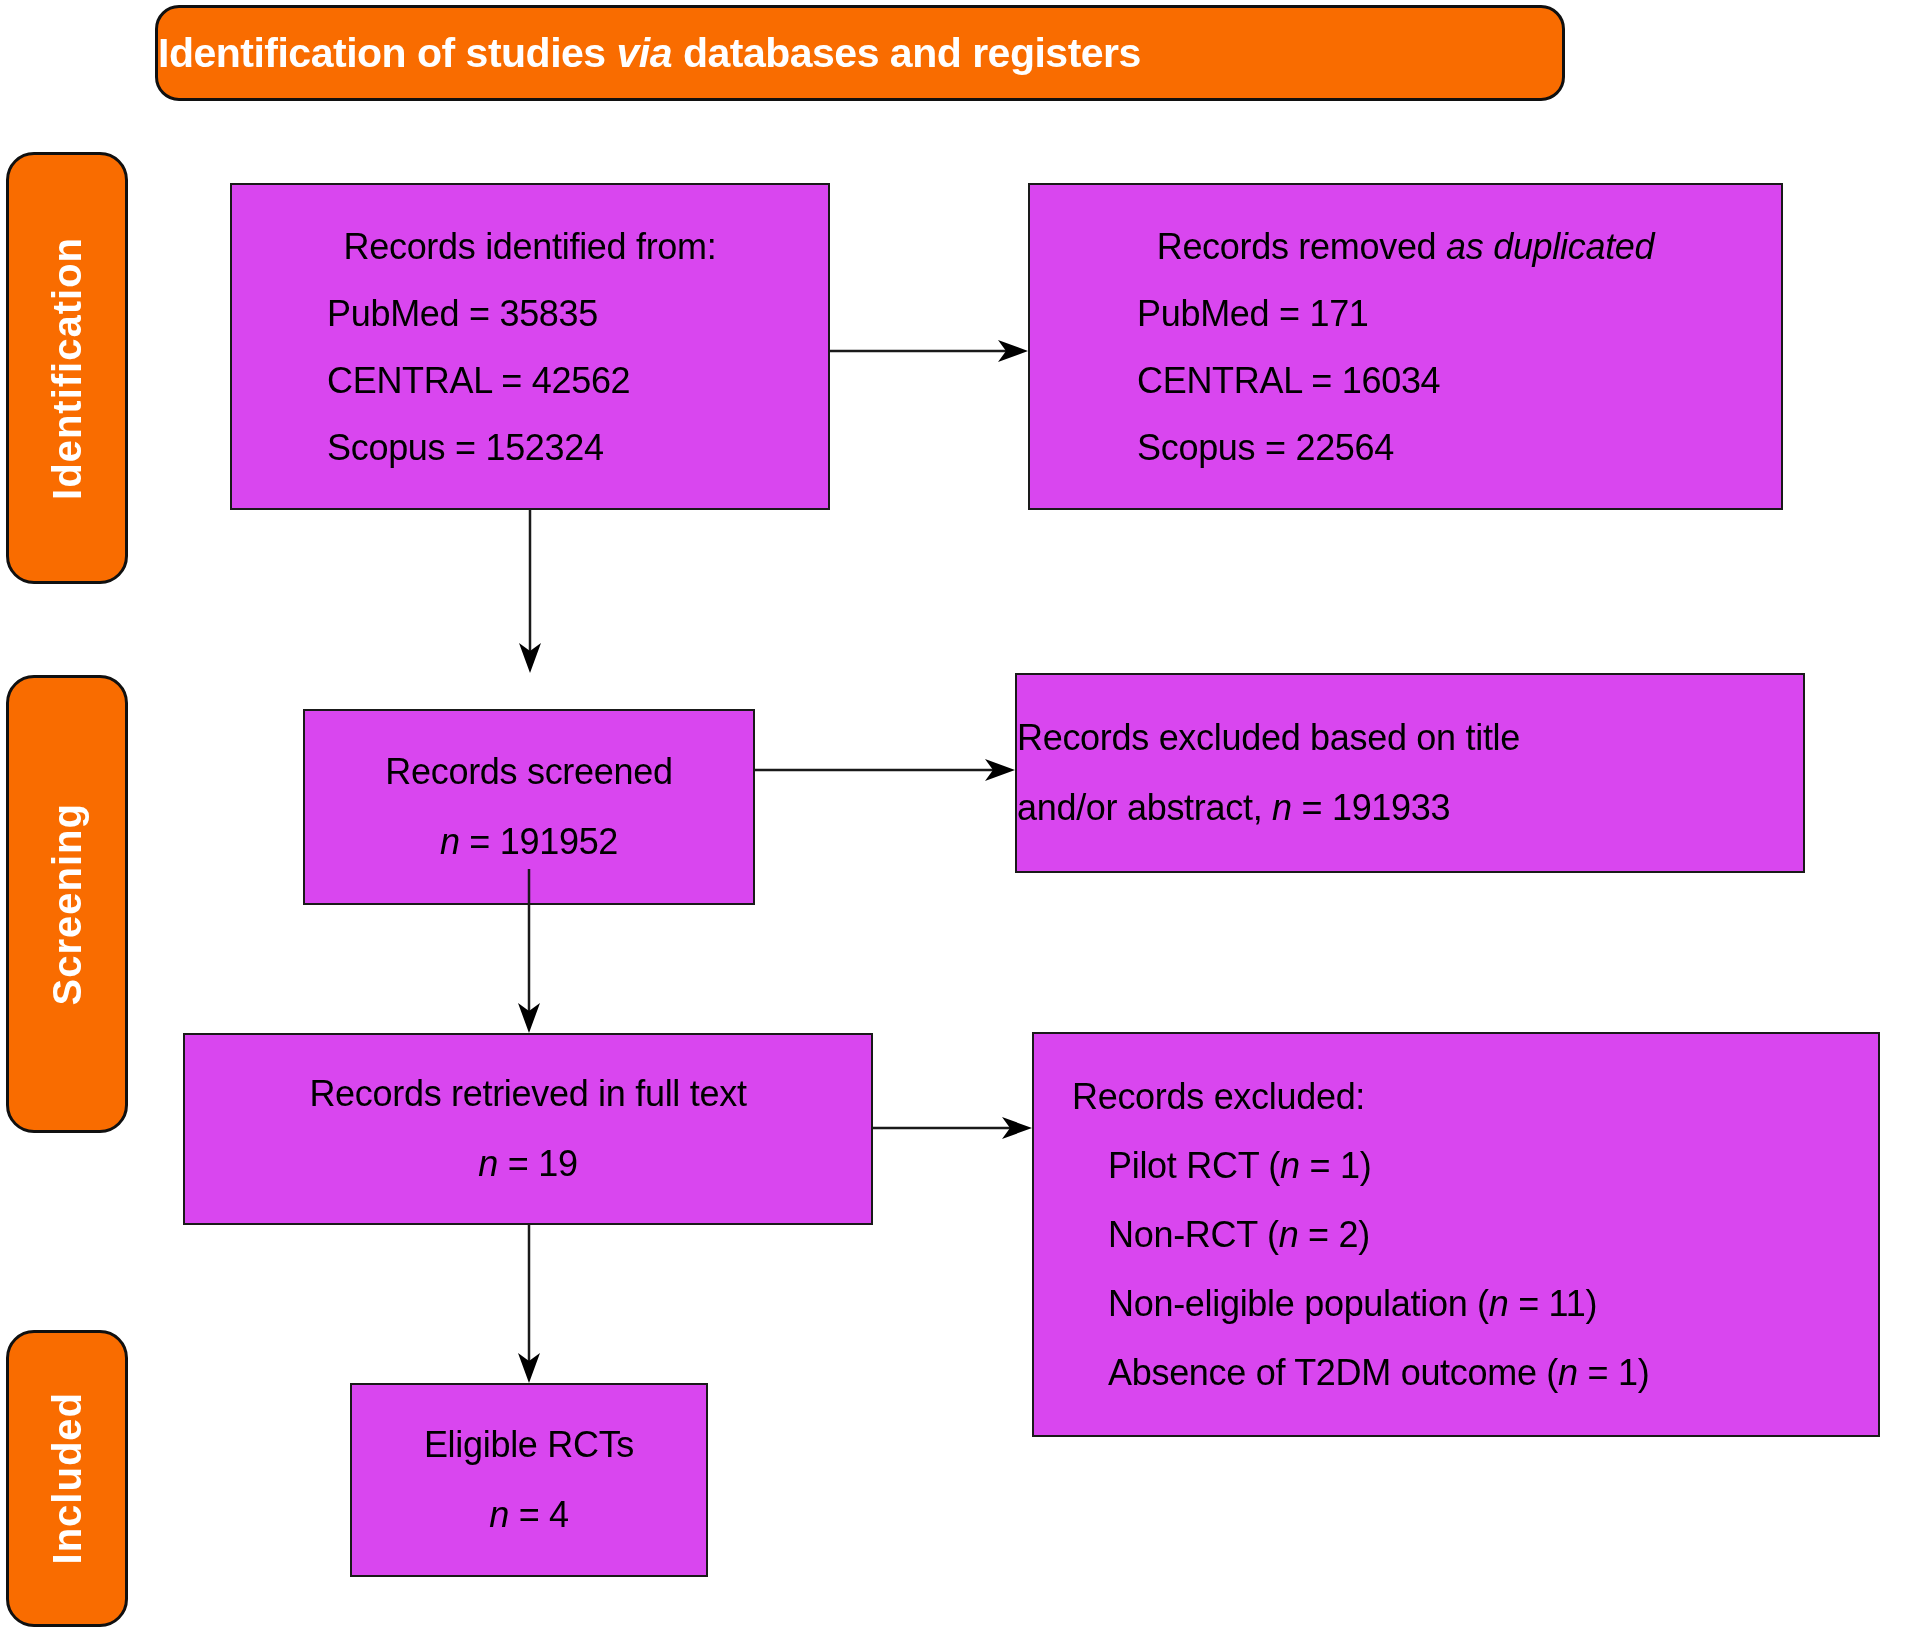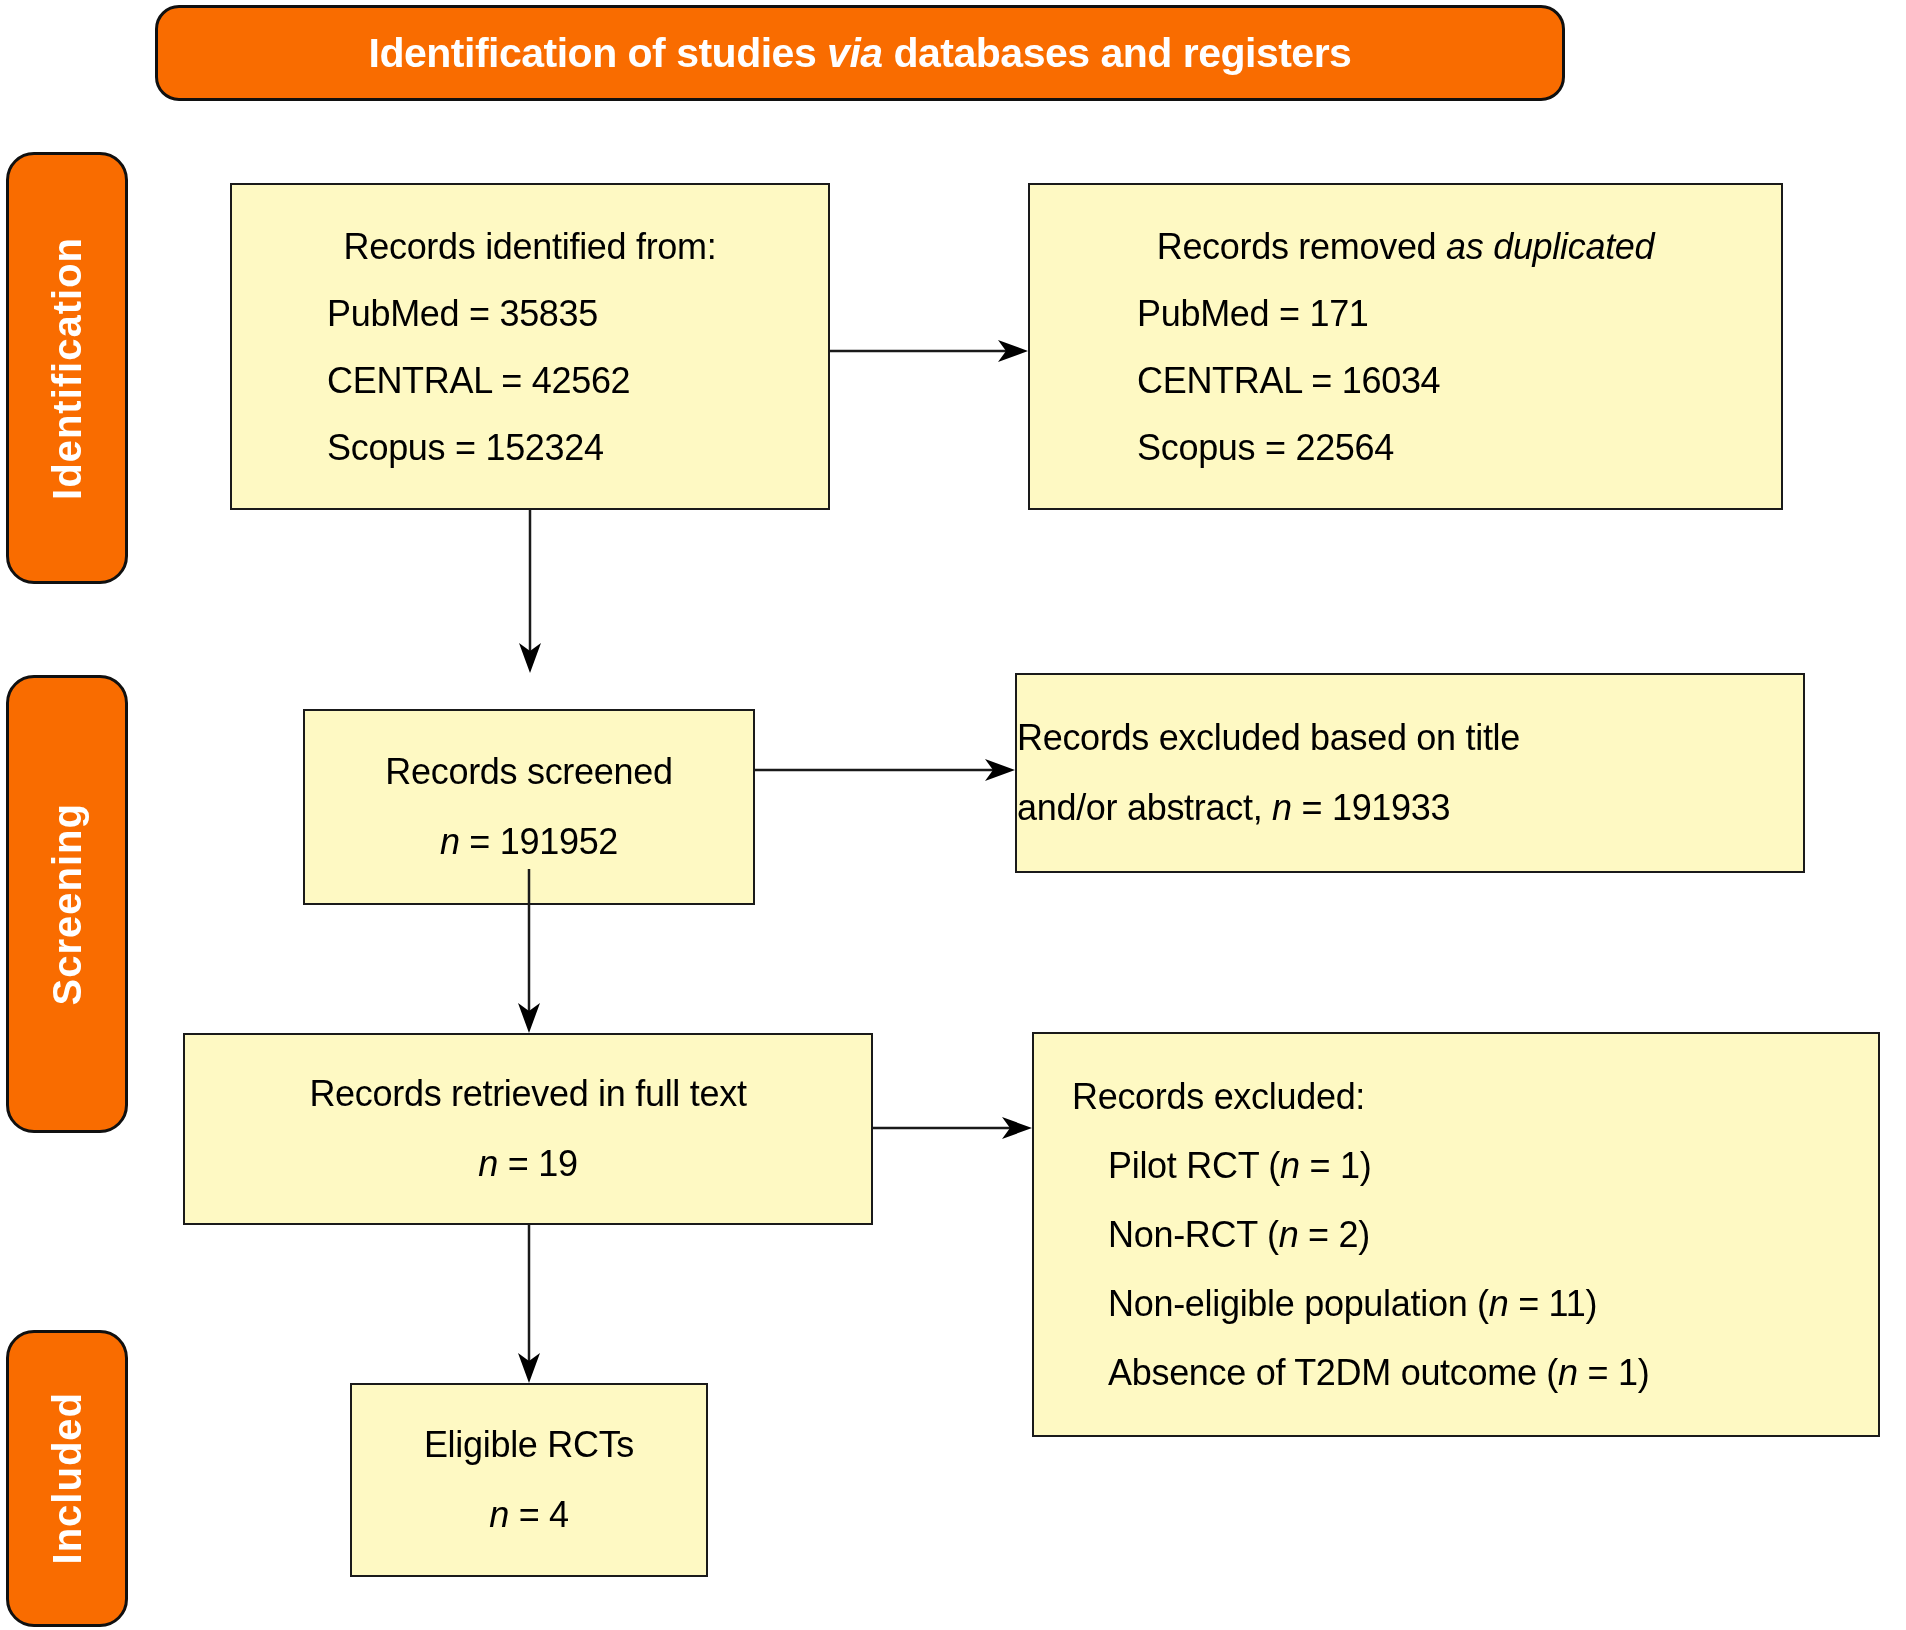--- a/index.html
+++ b/index.html
@@ -13,21 +13,21 @@
     overflow: hidden;
   }
 
   
   .banner {
     position: absolute;
     left: 155px; top: 5px; width: 1410px; height: 96px;
     background: var(--accent);
     border: 3px solid #101010;
     border-radius: 24px;
-    display: flex; align-items: center; justify-content: center;
+    display: flex; align-items: center; justify-content: flex-start;
     box-sizing: border-box;
   }
   .banner .title {
     color: #ffffff; font-size: 41px; font-weight: bold;
     letter-spacing: -0.5px; white-space: nowrap;
   }
   .banner .title i { font-style: italic; }
 
   .stage {
     position: absolute;
@@ -44,21 +44,21 @@
   .stage .vlabel {
     writing-mode: vertical-rl;
     transform: rotate(180deg);
     color: #ffffff; font-size: 40px; font-weight: bold;
     letter-spacing: 1px; white-space: nowrap;
   }
 
   
   .box {
     position: absolute;
-    background: #fef9c3;
+    background: #d946ef;
     border: 2.5px solid #1a1a1a;
     box-sizing: border-box;
     display: flex; flex-direction: column; justify-content: center;
     font-size: 36px; letter-spacing: -0.3px;
   }
   .bline { line-height: 67px; white-space: nowrap; }
   .bline.center { text-align: center; }
   .em { font-style: italic; }
 
   .box-identified { left: 230px; top: 183px; width: 600px; height: 327px; }

